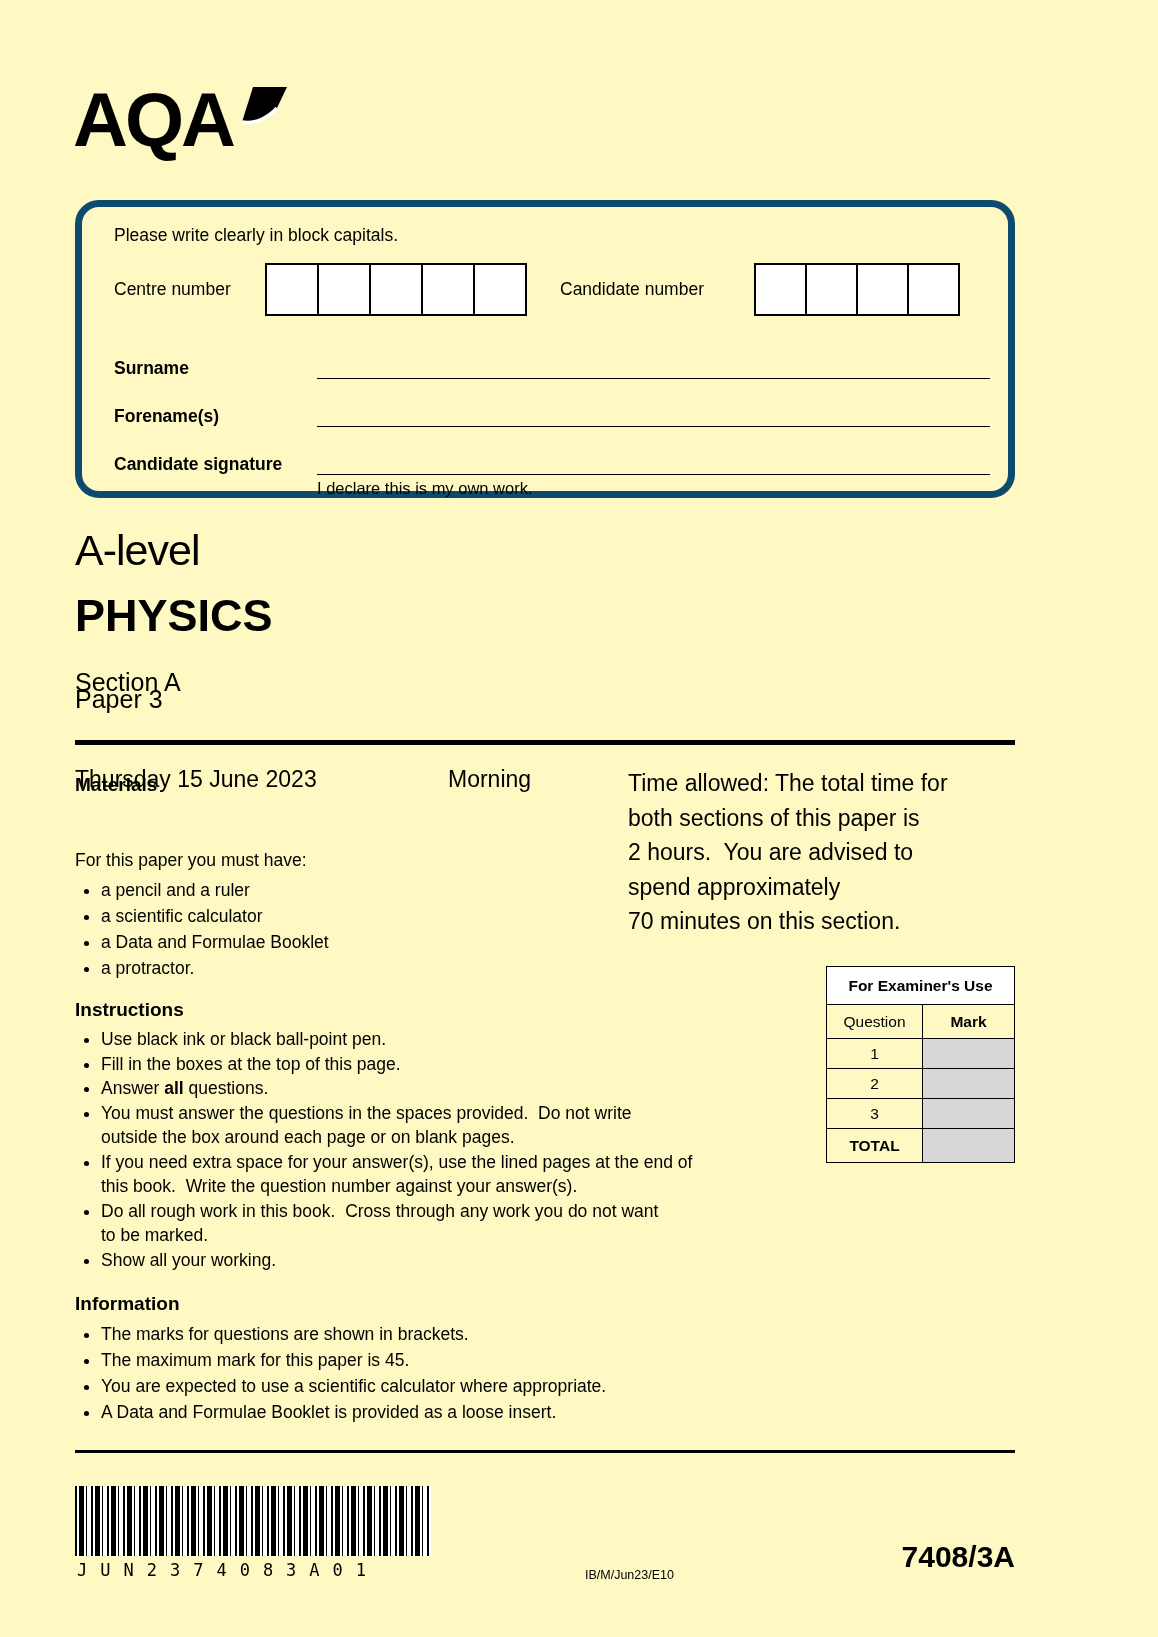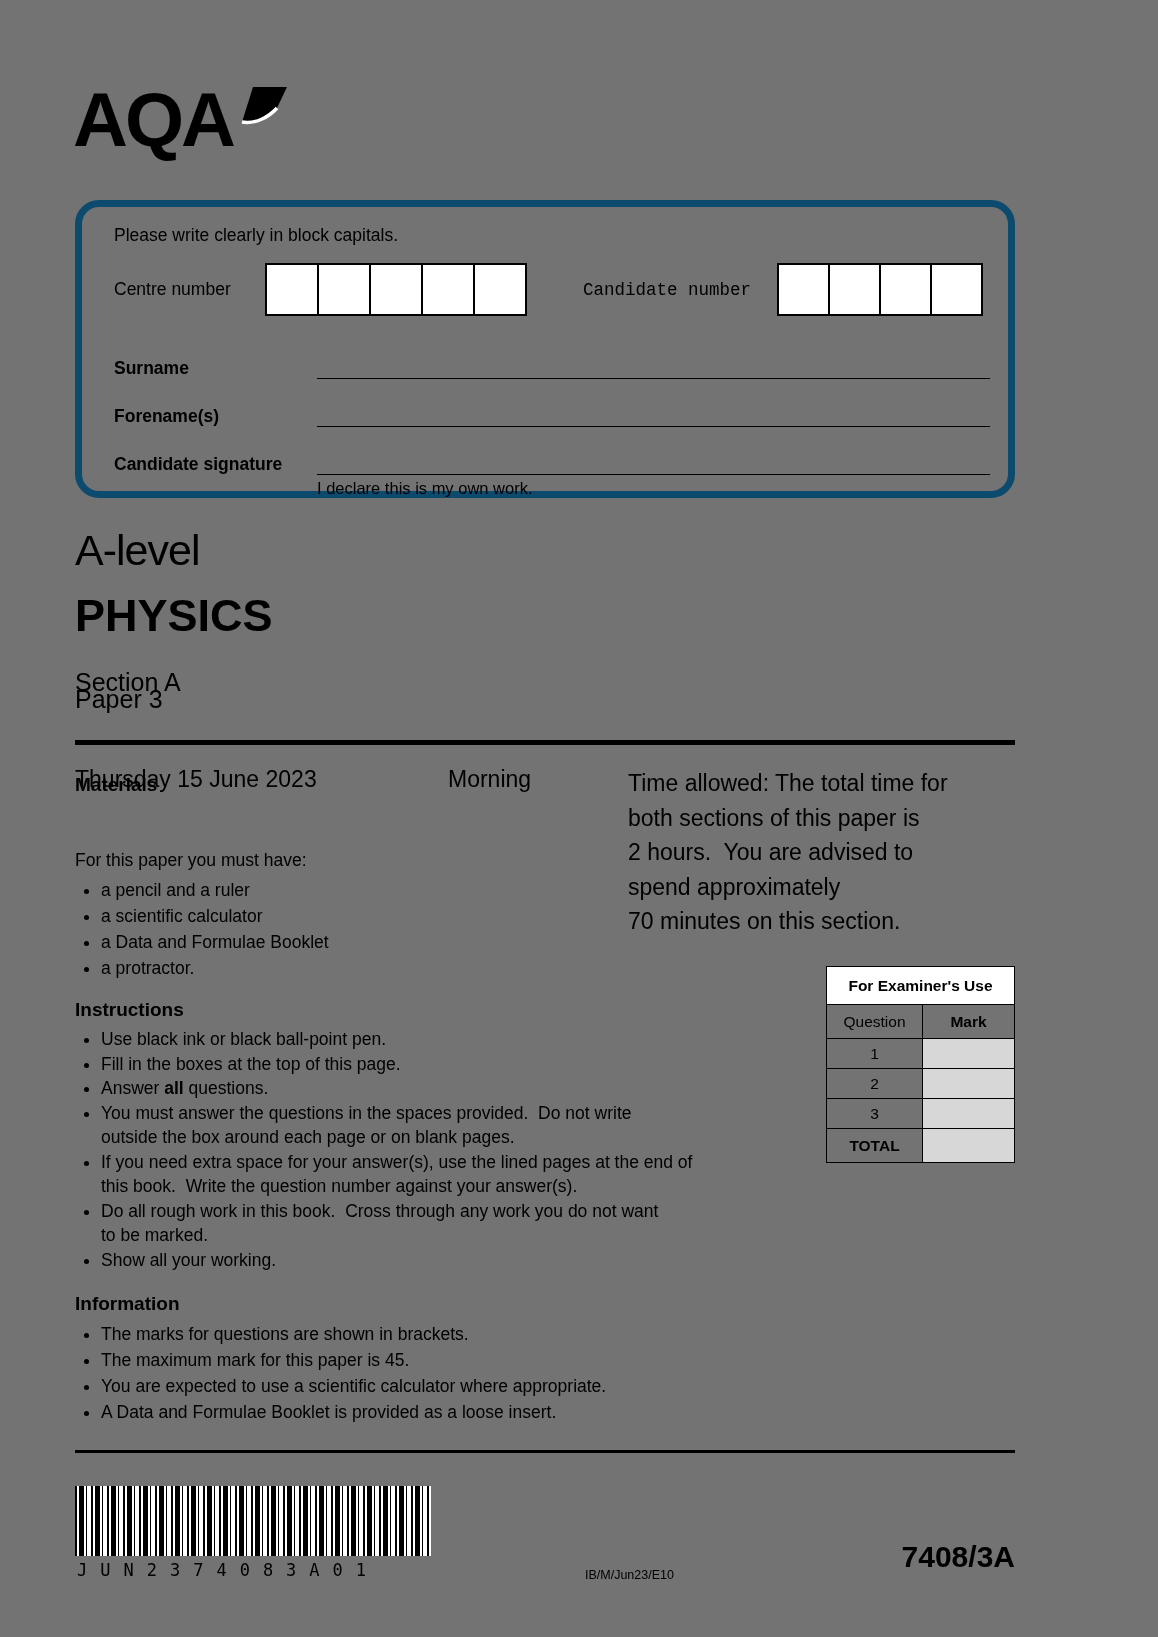--- a/index.html
+++ b/index.html
@@ -1,32 +1,32 @@
 <!DOCTYPE html>
 <html><head>
 <meta charset="utf-8">
 <style>
   * { margin:0; padding:0; box-sizing:border-box; }
   html,body { background:#fff; }
   body { font-family:"Liberation Sans", sans-serif; color:#000; }
-  .page { position:relative; width:1158px; height:1637px; background:#737373; overflow:hidden; }
+  .page { position:relative; width:1158px; height:1637px; background:#fef9c3; overflow:hidden; }
 
   
   .logo { position:absolute; left:73px; top:80px; display:flex; align-items:flex-start; }
   .logo-text { font-size:76px; font-weight:800; letter-spacing:-3px; line-height:80px; }
   .logo-leaf { margin-left:2px; margin-top:2px; }
 
   
   .cand-box { position:absolute; left:75px; top:200px; width:940px; height:298px;
               border:7px solid #0c4a6e; border-radius:24px; }
   .cand-instruction { position:absolute; left:32px; top:18px; font-size:17.5px; }
   .numbers-row { position:absolute; left:32px; top:56px; display:flex; align-items:center; }
   .num-label { font-size:17.5px; }
   .lbl-centre { width:151px; }
-  .lbl-candidate { margin-left:56px; width:194px;font-family:Liberation Mono, monospace; }
+  .lbl-candidate { margin-left:33px; width:194px; }
   .cells { display:flex; }
   .cell { width:54px; height:53px; border:2px solid #000; margin-left:-2px; background:#fff; }
   .cell:first-child { margin-left:0; }
   .cells-candidate .cell { width:53px; }
   .line-row { position:absolute; left:32px; width:876px; display:flex; align-items:flex-end; height:24px;font-weight:bold; }
   .line-row .row-label { font-size:17.5px; width:203px; }
   .write-line { flex:1; border-bottom:1.5px solid #000; height:100%; }
   .row-surname { top:148px; }
   .row-forename { top:196px; }
   .row-signature { top:244px; }

